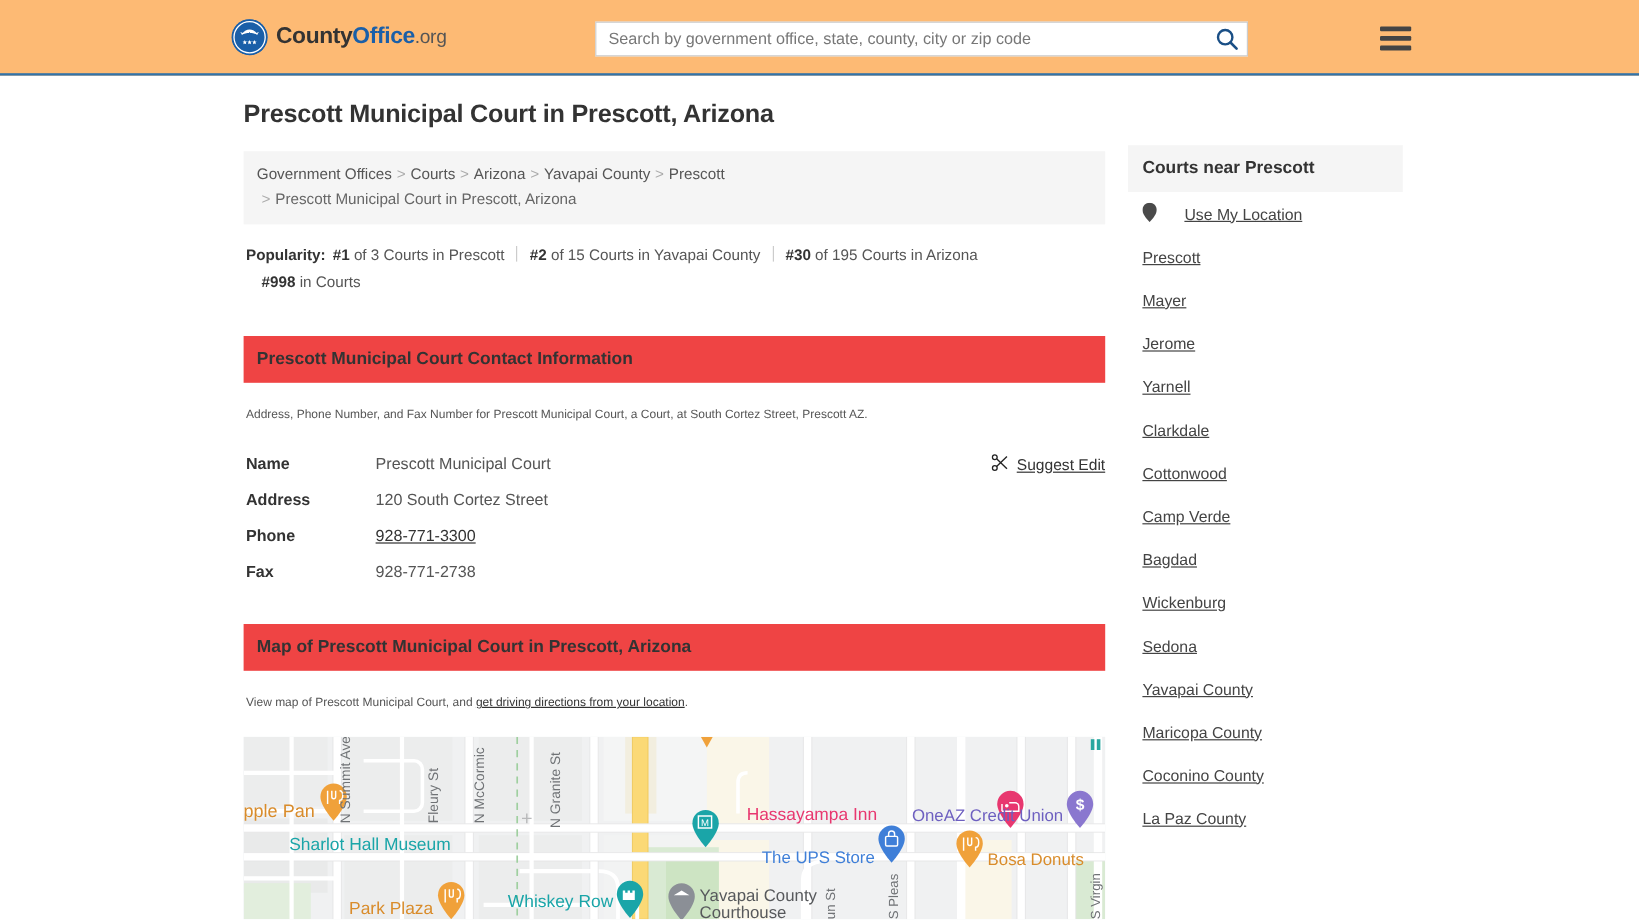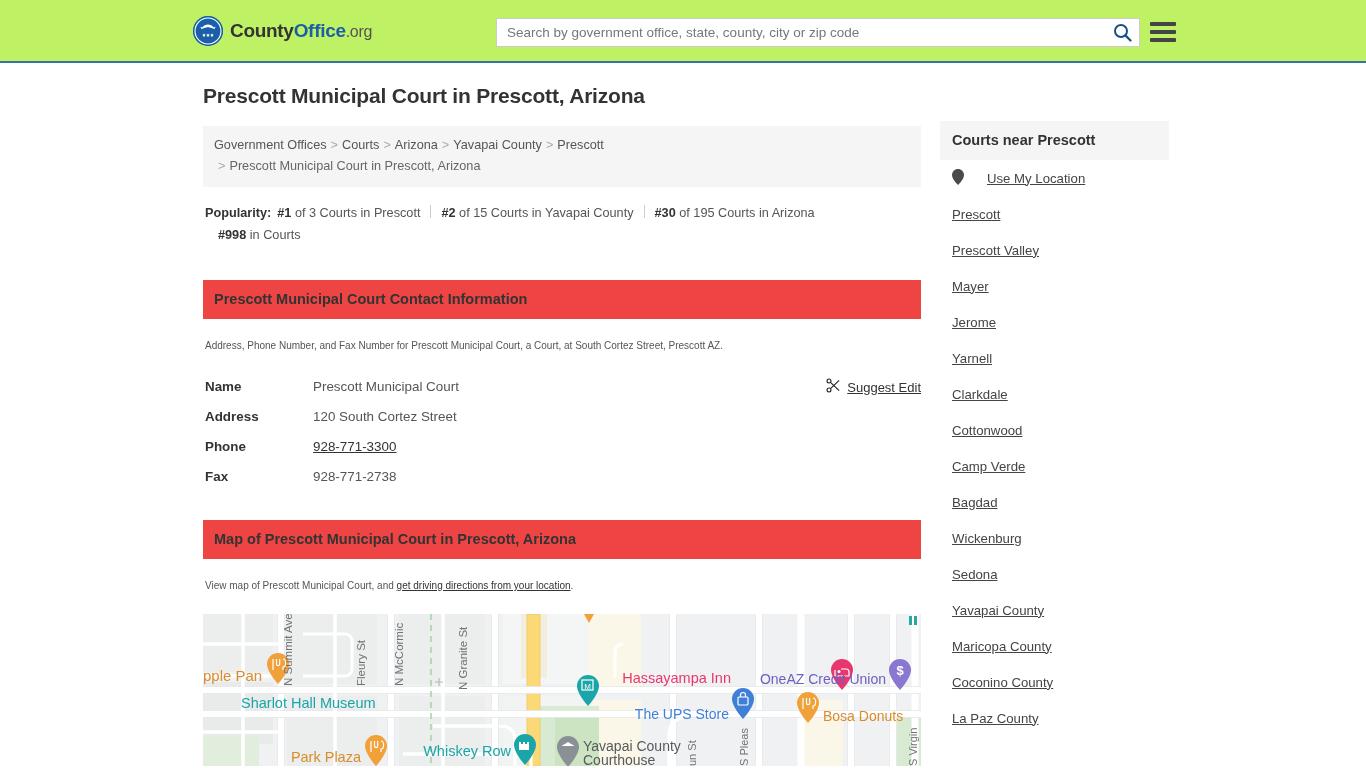--- a/index.html
+++ b/index.html
@@ -8,21 +8,21 @@
     width: 1366px; height: 768px;
     overflow: hidden;
     background: #ffffff;
     font-family: "Liberation Sans", sans-serif;
   }
 
   
   .site-header {
     position: relative;
     height: 63px;
-    background: #bef264;
+    background: #fdba74;
     border-bottom: 2px solid #3273a8;
     display: flex;
     align-items: center;
   }
   .logo-wrap {
     display: flex;
     align-items: center;
     margin-left: 193px;
     text-decoration: none;
   }
@@ -43,21 +43,21 @@
     white-space: nowrap;
   }
   .logo-text .b { font-weight: bold; color: #1a5fa8; }
   .logo-text .n { font-weight: bold; color: #333333; }
   .logo-text .org { color: #555555; font-size: 16px; }
 
   .search-wrap {
     position: absolute;
     left: 496px;
     top: 18px;
-    width: 644px;
+    width: 544px;
     height: 29px;
     background: #ffffff;
     border: 1px solid #cccccc;
     display: flex;
     align-items: center;
   }
   .search-input {
     flex: 1 1 auto;
     border: 0;
     outline: 0;
@@ -511,23 +511,20 @@
             <path d="M6 0 C2.7 0 0 2.7 0 6 c0 4.4 6 10 6 10 s6 -5.6 6 -10 c0 -3.3 -2.7 -6 -6 -6 z" fill="#4a4a4a"></path>
           </svg>
         </span>
         <a href="#">Use My Location</a>
       </div>
 
       <div class="side-item">
           <a href="#">Prescott</a>
         </div>
       <div class="side-item">
-          <a href="#">Prescott Valley</a>
-        </div>
-      <div class="side-item">
           <a href="#">Mayer</a>
         </div>
       <div class="side-item">
           <a href="#">Jerome</a>
         </div>
       <div class="side-item">
           <a href="#">Yarnell</a>
         </div>
       <div class="side-item">
           <a href="#">Clarkdale</a>

